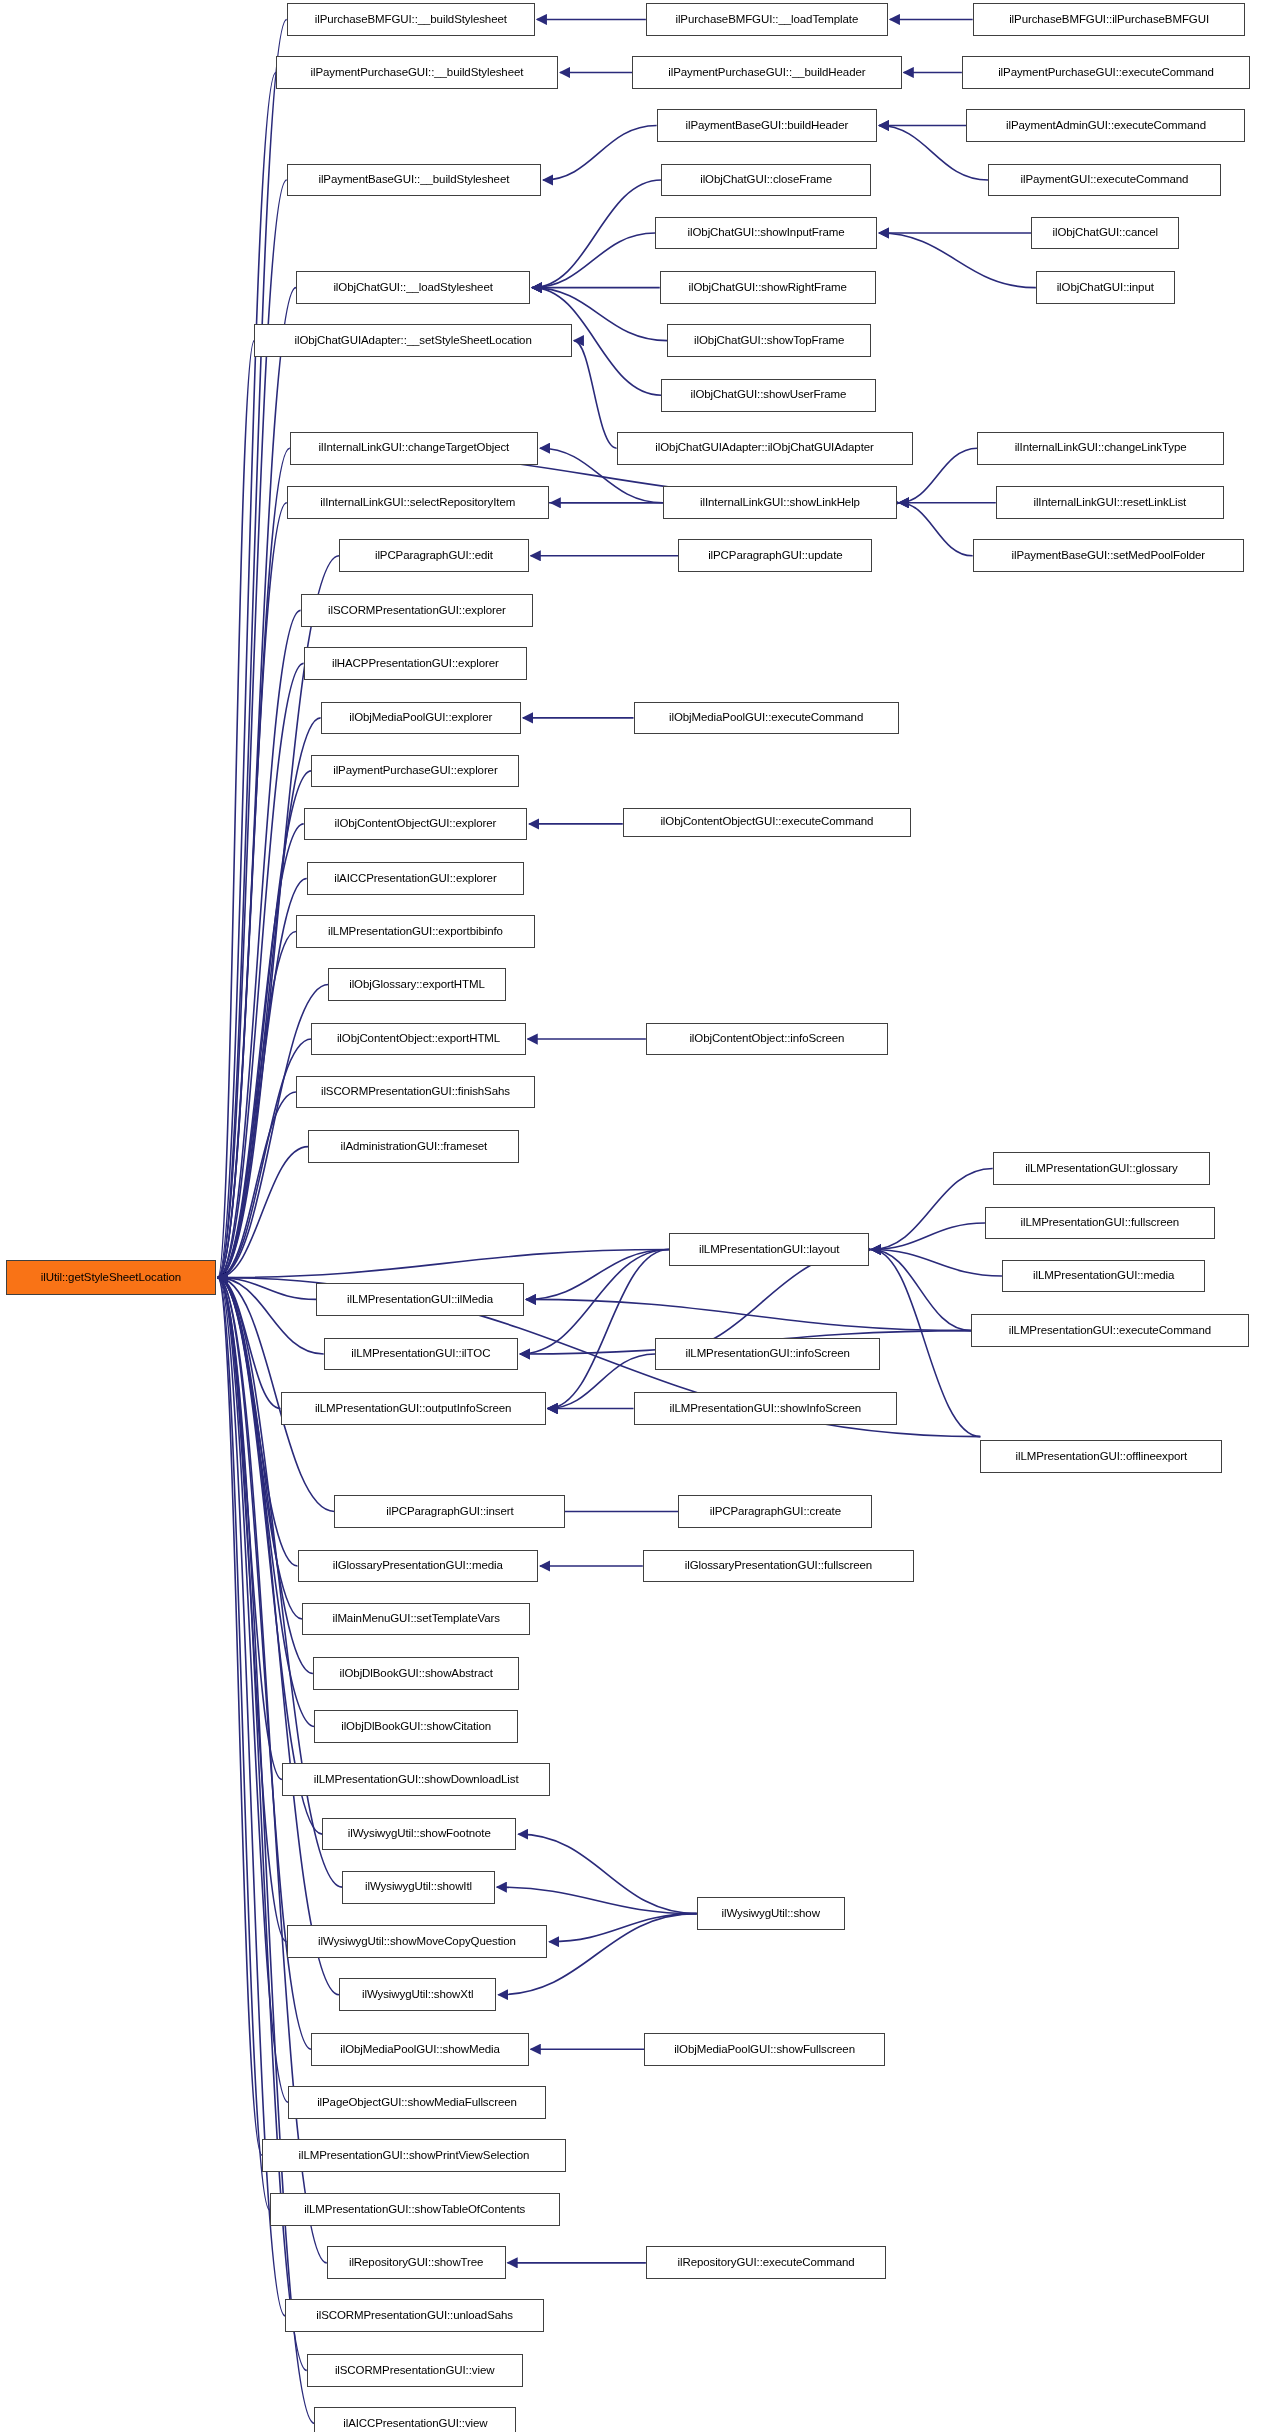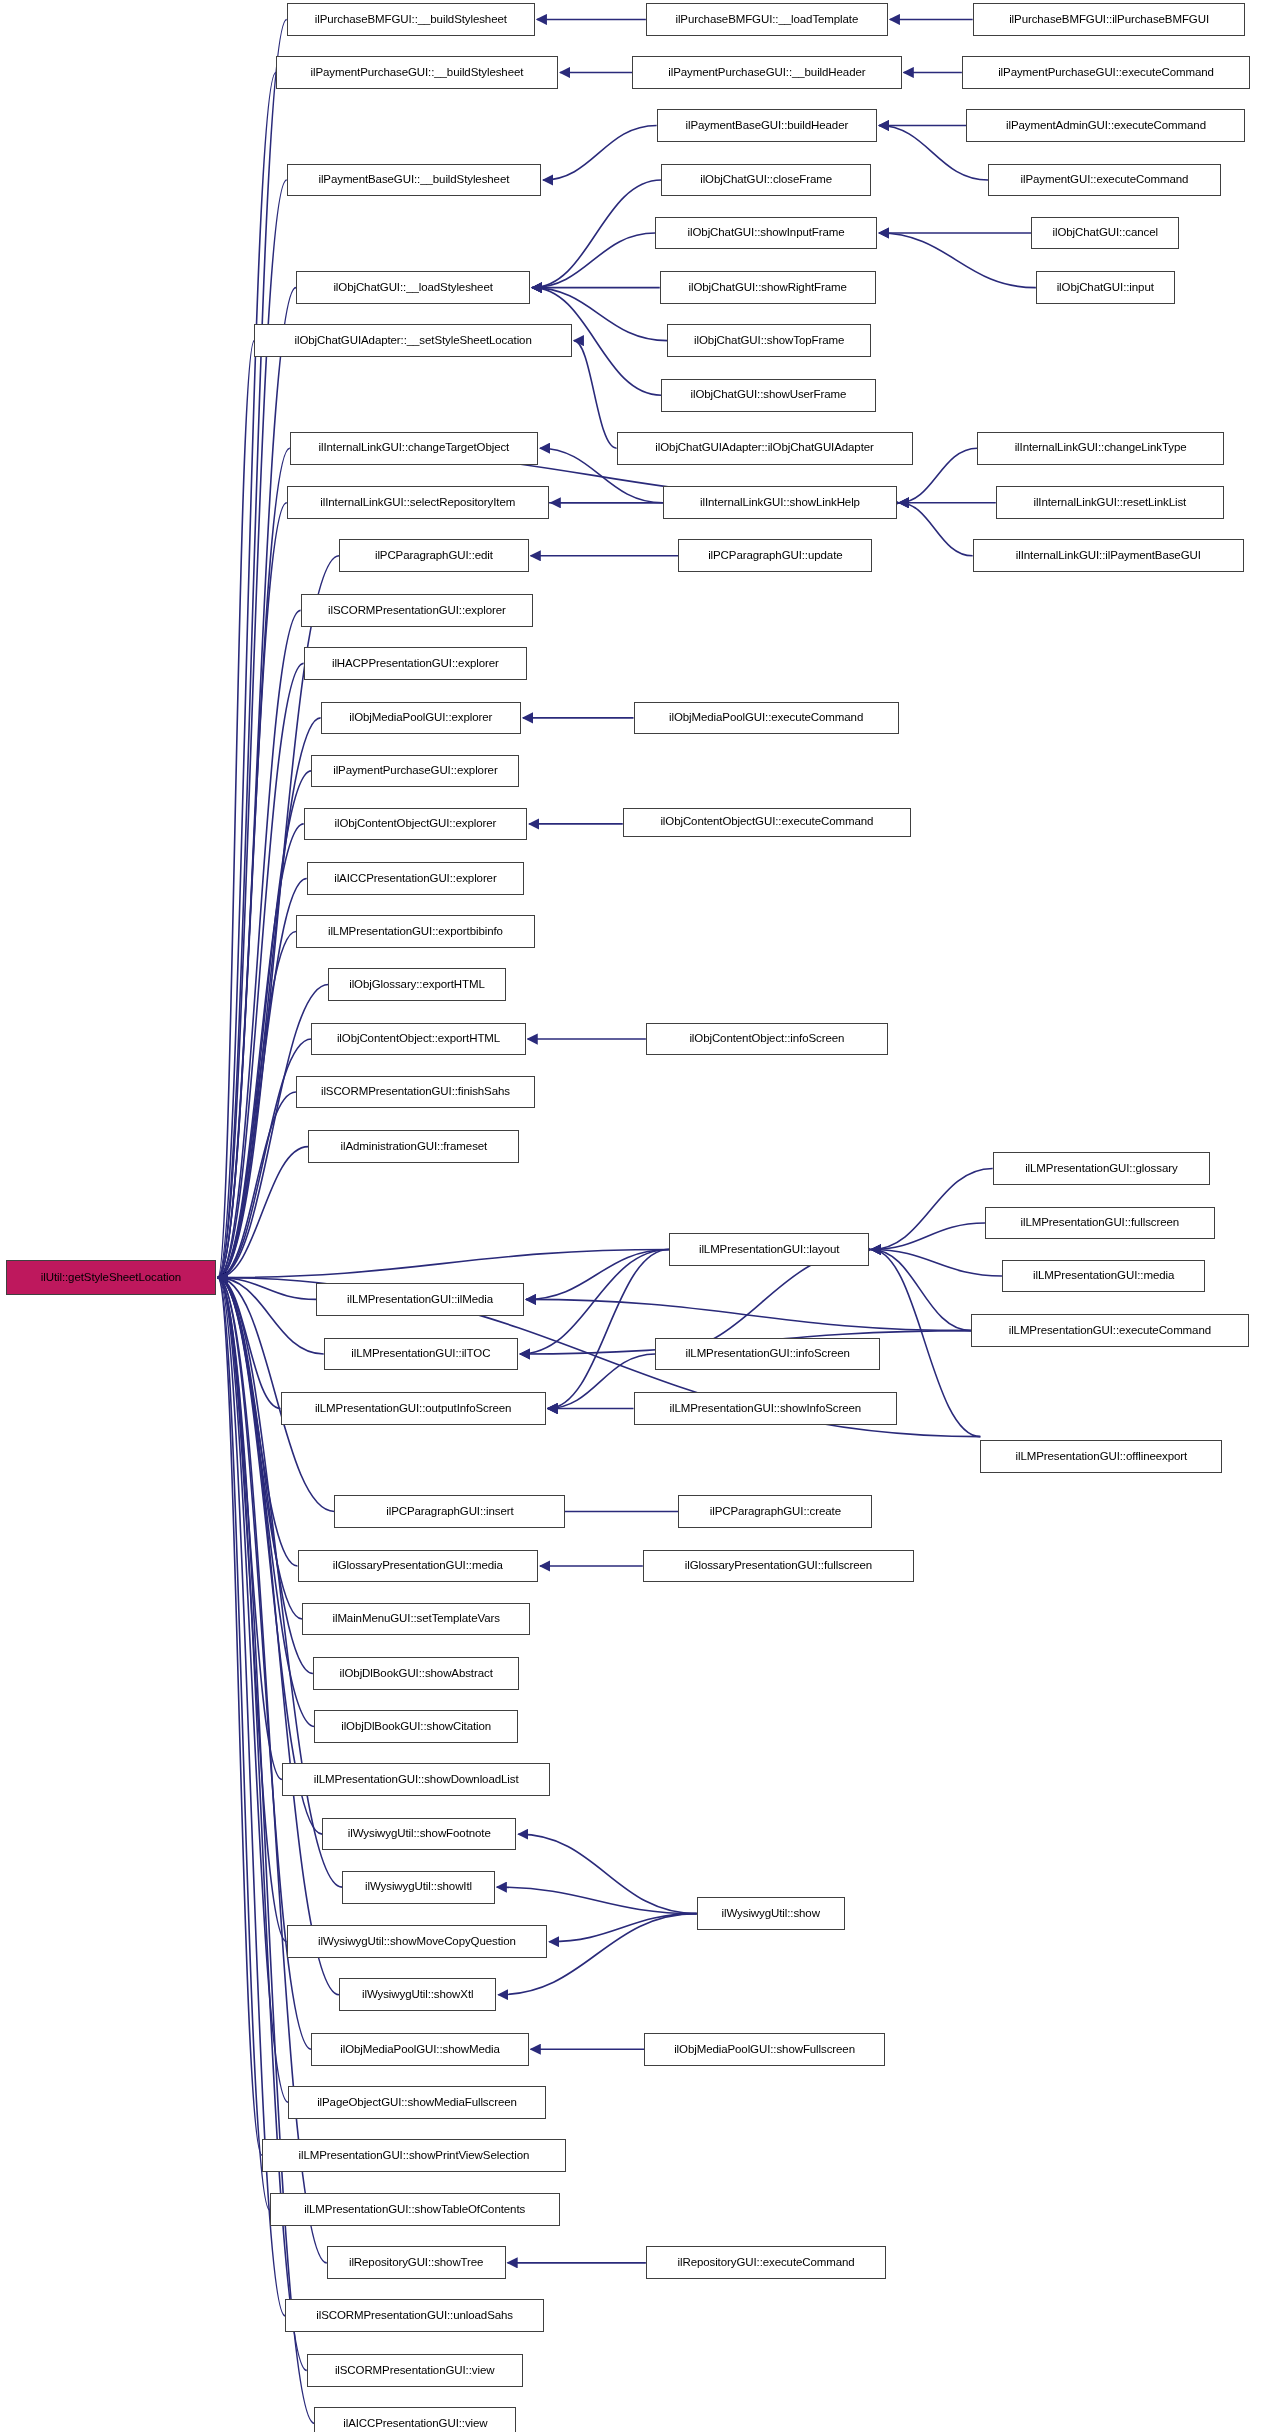--- a/index.html
+++ b/index.html
@@ -3,21 +3,21 @@
 <meta charset="utf-8">
 <style>
   html,body{margin:0;padding:0;background:#ffffff;}
   #canvas{position:relative;width:1264px;height:2432px;background:#ffffff;
           font-family:"Liberation Sans", sans-serif;overflow:hidden;}
   svg#edges{position:absolute;left:0;top:0;width:1264px;height:2432px;}
   .node{position:absolute;box-sizing:border-box;border:1px solid #404040;
         background:#ffffff;color:#000000;display:flex;align-items:center;
         justify-content:center;white-space:nowrap;overflow:hidden;
         font-size:11.5px;line-height:1;letter-spacing:-0.1px;}
-  .node.root{background:#be185d;border-color:#404040;}
+  .node.root{background:#f97316;border-color:#404040;}
 </style>
 </head>
 <body>
 
 <div id="canvas">
   <svg id="edges" viewBox="0 0 1264 2432" preserveAspectRatio="none">
       <defs>
         <marker id="ar" viewBox="0 0 10 10" refX="9" refY="5" markerWidth="7" markerHeight="7" orient="auto-start-reverse">
           <path d="M 0 0 L 10 5 L 0 10 z" fill="#2a2a7a"></path>
         </marker>
@@ -188,21 +188,21 @@
       <div class="node" style="left: 995.785px; top: 486.4px; width: 228.137px; height: 32.7385px;">
         <span>ilInternalLinkGUI::resetLinkList</span>
       </div>
       <div class="node" style="left: 339.122px; top: 539.405px; width: 189.6px; height: 32.7385px;">
         <span>ilPCParagraphGUI::edit</span>
       </div>
       <div class="node" style="left: 678.244px; top: 539.405px; width: 194.224px; height: 32.7385px;">
         <span>ilPCParagraphGUI::update</span>
       </div>
       <div class="node" style="left: 972.663px; top: 539.405px; width: 271.298px; height: 32.7385px;">
-        <span>ilInternalLinkGUI::ilPaymentBaseGUI</span>
+        <span>ilPaymentBaseGUI::setMedPoolFolder</span>
       </div>
       <div class="node" style="left: 300.585px; top: 593.969px; width: 232.761px; height: 32.7385px;">
         <span>ilSCORMPresentationGUI::explorer</span>
       </div>
       <div class="node" style="left: 303.668px; top: 646.974px; width: 223.512px; height: 32.7385px;">
         <span>ilHACPPresentationGUI::explorer</span>
       </div>
       <div class="node" style="left: 320.624px; top: 701.538px; width: 200.39px; height: 32.7385px;">
         <span>ilObjMediaPoolGUI::explorer</span>
       </div>

